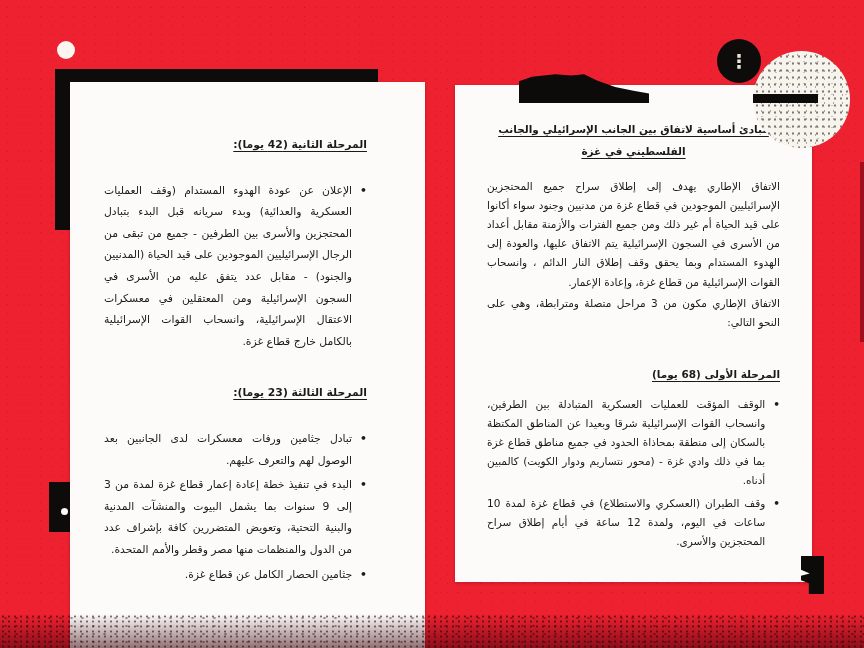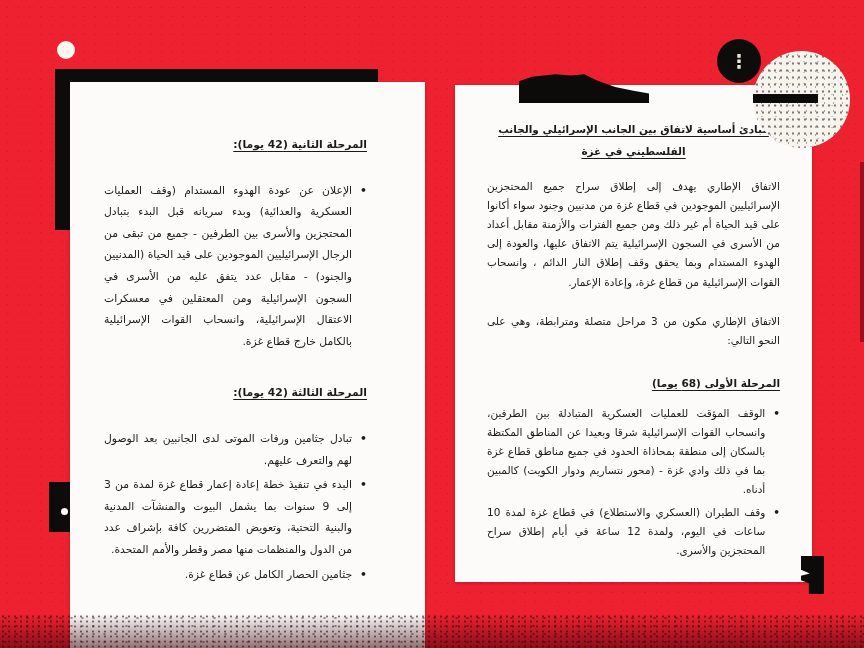--- a/index.html
+++ b/index.html
@@ -24,22 +24,22 @@
   }
   .page-left  { left:70px;  top:82px; width:355px; height:612px; padding:52px 58px 0 34px;
                 font-size:10.8px; line-height:2.0; }
   .page-right { left:455px; top:85px; width:357px; height:497px; padding:34px 32px 0 32px;
                 font-size:10.5px; line-height:1.82; }
 
   .doc-title { font-weight:bold; text-align:center;
                text-decoration:underline; text-underline-offset:3px;
                line-height:2.05; margin-bottom:15px; }
   .para { text-align:justify; }
-  .lead { margin-bottom:24px; }
-  .intro { margin-bottom:20px; }
+  .lead { margin-bottom:33px; }
+  .intro { margin-bottom:2px; }
   .phase-heading { font-weight:bold; text-decoration:underline; text-underline-offset:3px; }
   .page-right .phase-heading { margin-bottom:11px; }
   .page-left  .phase-heading { margin-bottom:24px; }
   .bullet { display:flex; gap:8px; text-align:justify; margin-bottom:3px; }
   .bullet .marker { font-weight:bold; flex:0 0 auto; }
   .bullet .btxt { flex:1 1 auto; }
   .mb-lg { margin-bottom:30px; }
 
   
   .backing-top  { left:55px; top:69px; width:323px; height:15px; background:#0d0c0a; z-index:2; }
@@ -95,25 +95,25 @@
   <div class="abs right-edge-shadow"></div>
 
   <div class="page page-left">
     <div class="phase-heading">المرحلة الثانية (42 يوما):</div>
 
     <div class="bullet mb-lg">
       <span class="marker">•</span>
       <span class="btxt">الإعلان عن عودة الهدوء المستدام (وقف العمليات العسكرية والعدائية) وبدء سريانه قبل البدء بتبادل المحتجزين والأسرى بين الطرفين - جميع من تبقى من الرجال الإسرائيليين الموجودين على قيد الحياة (المدنيين والجنود) - مقابل عدد يتفق عليه من الأسرى في السجون الإسرائيلية ومن المعتقلين في معسكرات الاعتقال الإسرائيلية، وانسحاب القوات الإسرائيلية بالكامل خارج قطاع غزة.</span>
     </div>
 
-    <div class="phase-heading">المرحلة الثالثة (42 يوما):</div>
+    <div class="phase-heading">المرحلة الثالثة (23 يوما):</div>
 
     <div class="bullet">
       <span class="marker">•</span>
-      <span class="btxt">تبادل جثامين ورفات الموتى لدى الجانبين بعد الوصول لهم والتعرف عليهم.</span>
+      <span class="btxt">تبادل جثامين ورفات معسكرات لدى الجانبين بعد الوصول لهم والتعرف عليهم.</span>
     </div>
     <div class="bullet">
       <span class="marker">•</span>
       <span class="btxt">البدء في تنفيذ خطة إعادة إعمار قطاع غزة لمدة من 3 إلى 9 سنوات بما يشمل البيوت والمنشآت المدنية والبنية التحتية، وتعويض المتضررين كافة بإشراف عدد من الدول والمنظمات منها مصر وقطر والأمم المتحدة.</span>
     </div>
     <div class="bullet">
       <span class="marker">•</span>
       <span class="btxt">جثامين الحصار الكامل عن قطاع غزة.</span>
     </div>
 

